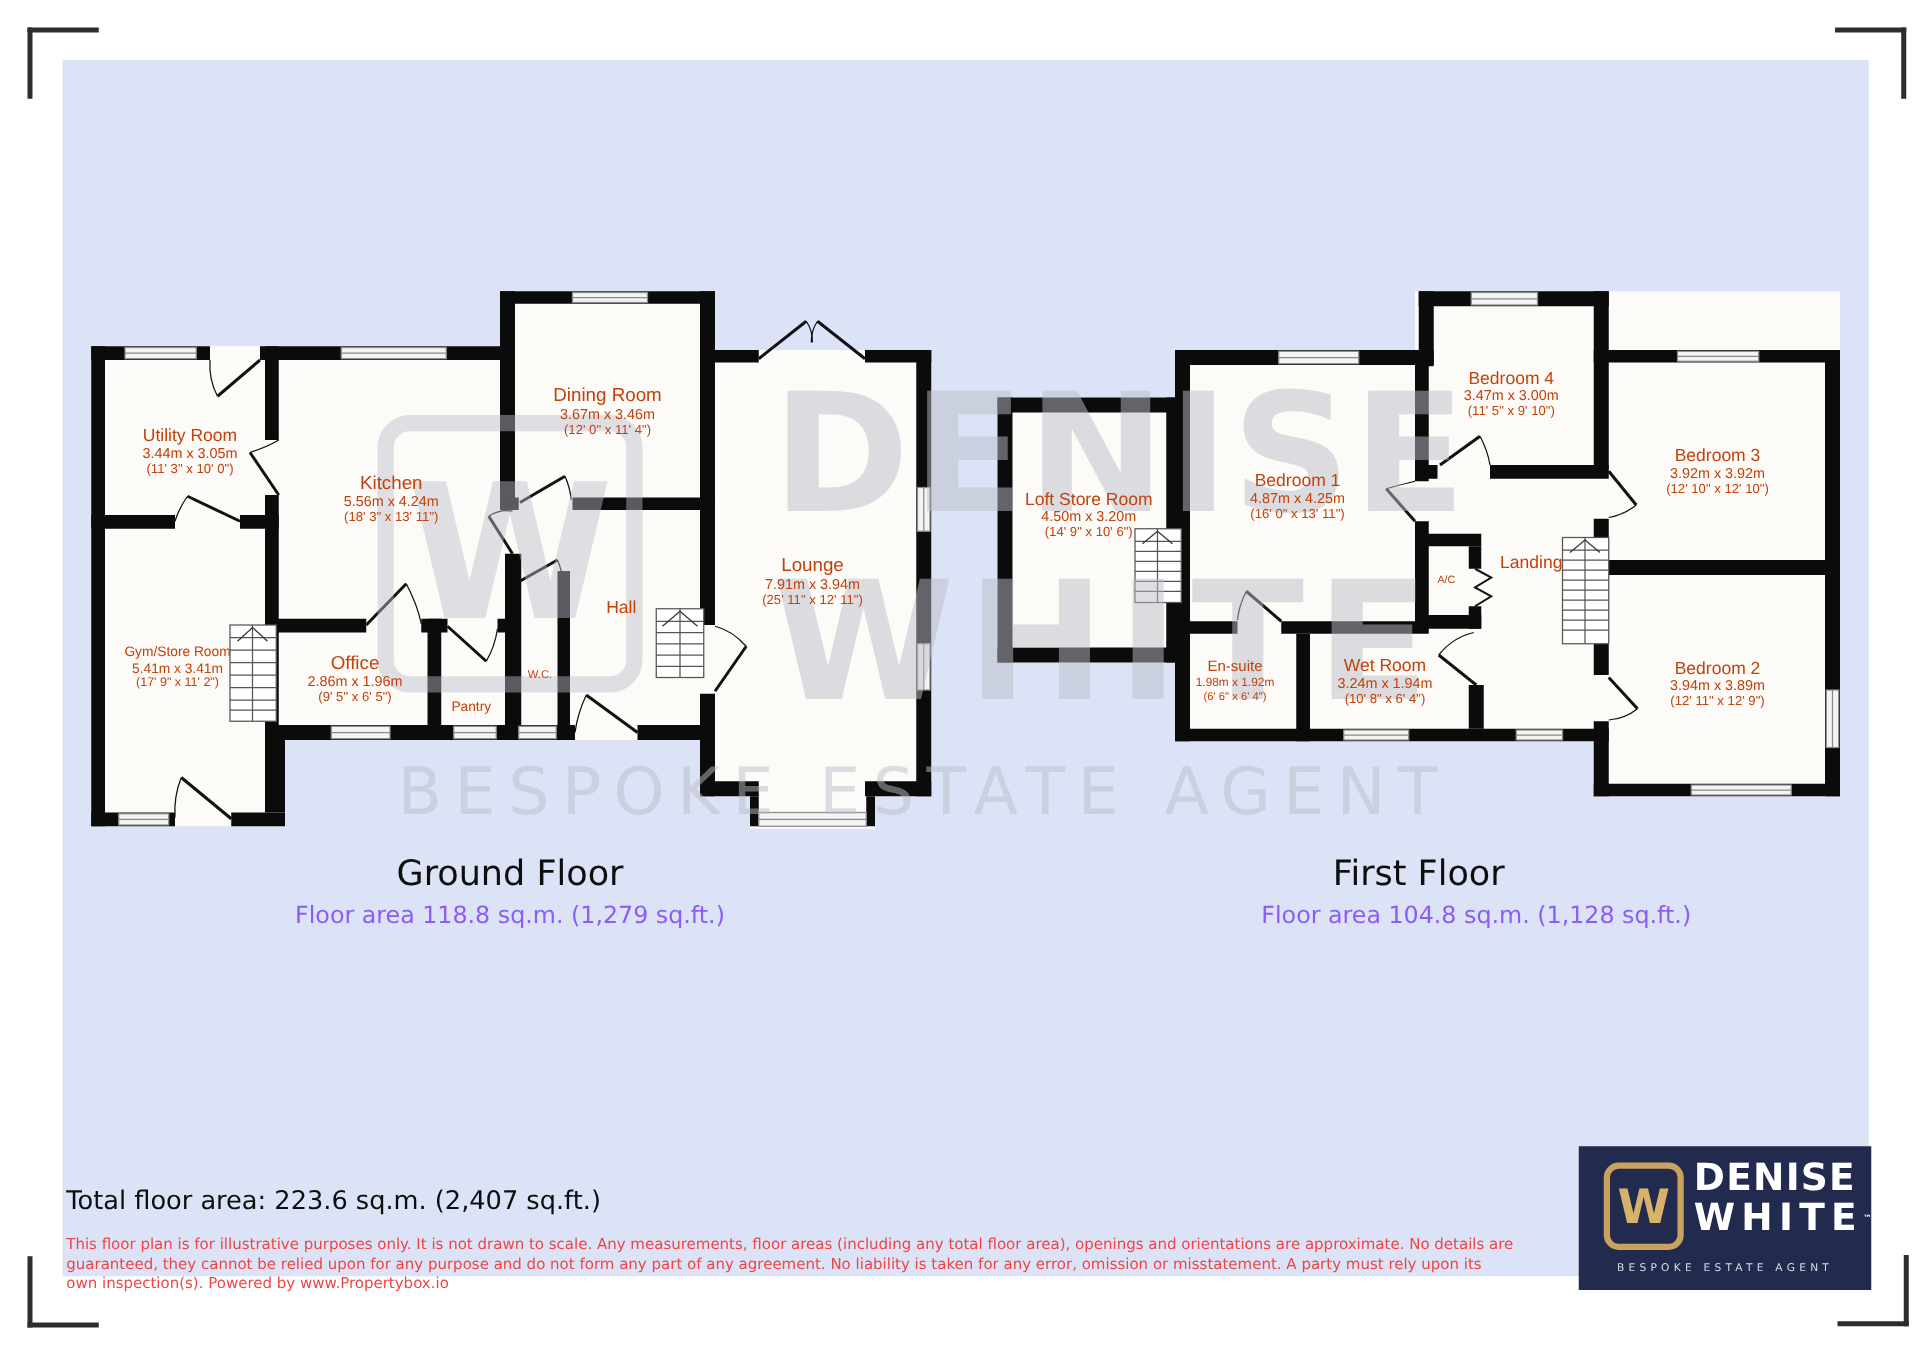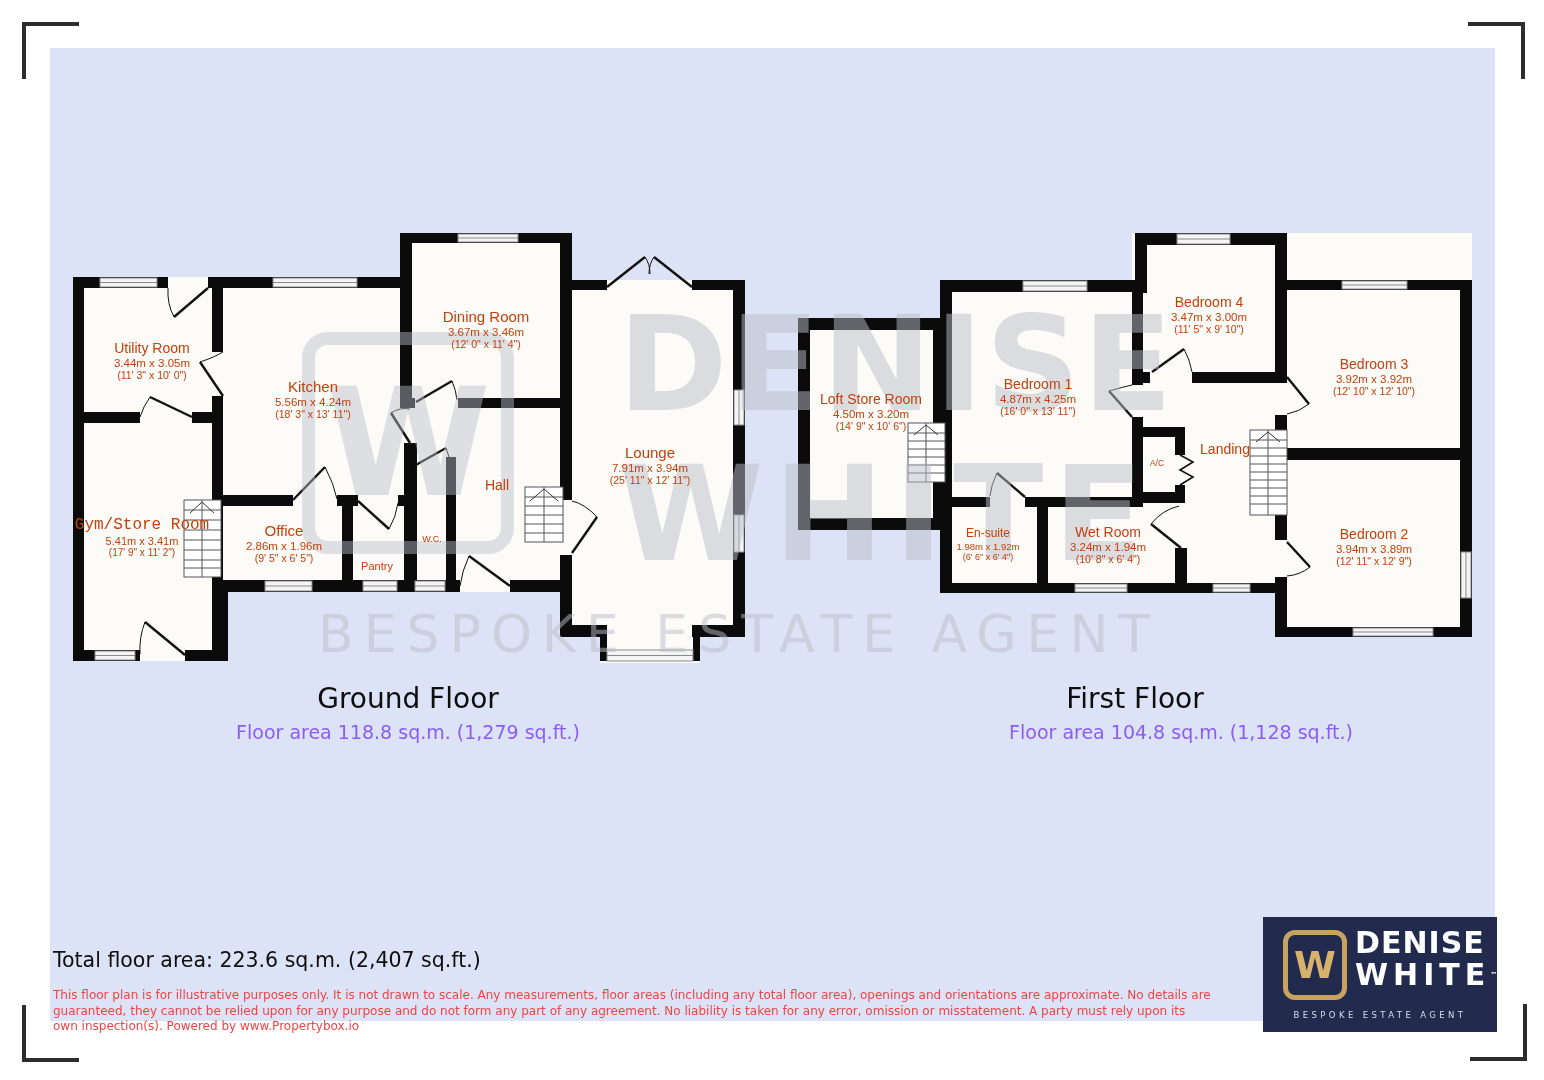--- a/index.html
+++ b/index.html
@@ -30,21 +30,21 @@
   #wm-line2{left:618px;top:448px;font-size:132px;letter-spacing:10px;}
   #wm-line3{left:318px;top:608px;font-size:52px;font-weight:500;letter-spacing:10px;}
   
   #plan-svg{left:0;top:0;width:1544px;height:1080px;}
   
   .lbl{position:absolute;transform:translateX(-50%);text-align:center;color:#c2410c;z-index:5;white-space:nowrap;}
   .lbl .nm{font-size:14px;display:block;}
   .lbl .mt{font-size:11.5px;display:block;margin-top:1px;}
   .lbl .im{font-size:10.5px;display:block;}
   .lbl.big .nm{font-size:15px;}
-  .lbl.small .nm{font-size:16px;font-family:Liberation Mono, monospace;} .lbl.small .mt{font-size:11px;} .lbl.small .im{font-size:10px;}
+  .lbl.small .nm{font-size:11px;} .lbl.small .mt{font-size:11px;} .lbl.small .im{font-size:10px;}
   .lbl.tiny .nm{font-size:12px;} .lbl.tiny .mt{font-size:9.5px;} .lbl.tiny .im{font-size:9px;}
   .lbl.single .nm{font-size:14px;}
   .lbl.wc .nm{font-size:9px;}
   .lbl.ac .nm{font-size:8.5px;}
   .lbl.pantry .nm{font-size:11px;}
   
   .floor-title{position:absolute;transform:translateX(-50%);text-align:center;color:#0e0e0e;
      font-family:"DejaVu Sans", sans-serif;font-size:28px;z-index:5;white-space:nowrap;}
   .floor-area{position:absolute;transform:translateX(-50%);text-align:center;color:#8b5cf6;
      font-family:"DejaVu Sans", sans-serif;font-size:19px;z-index:5;white-space:nowrap;}

